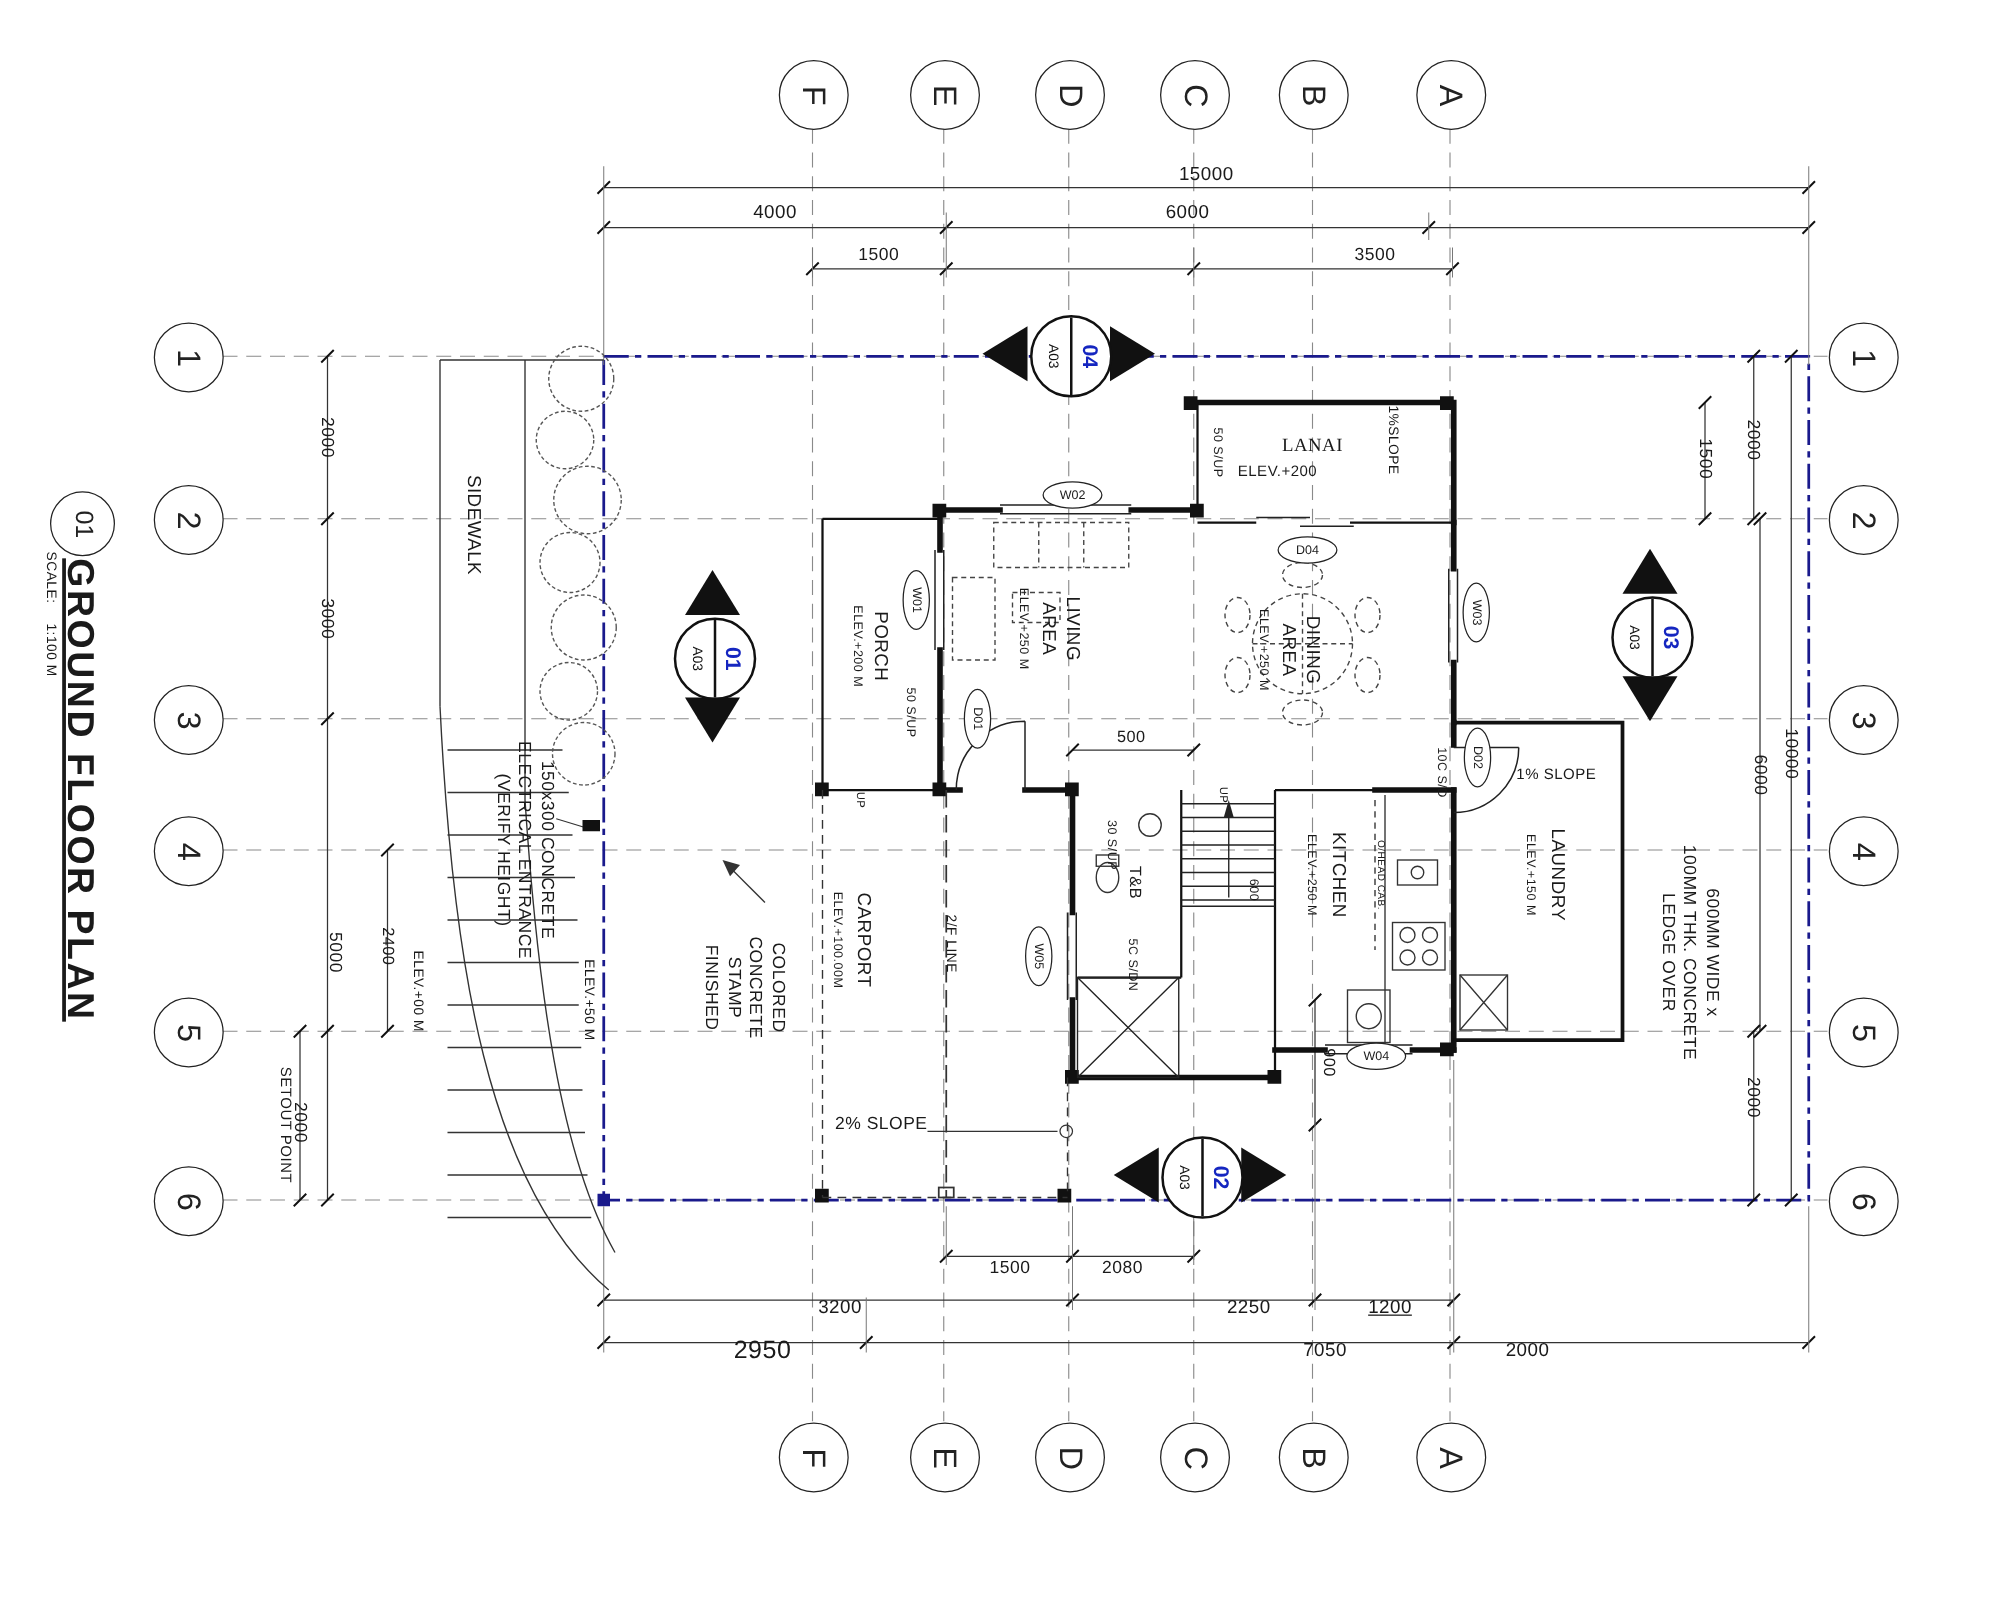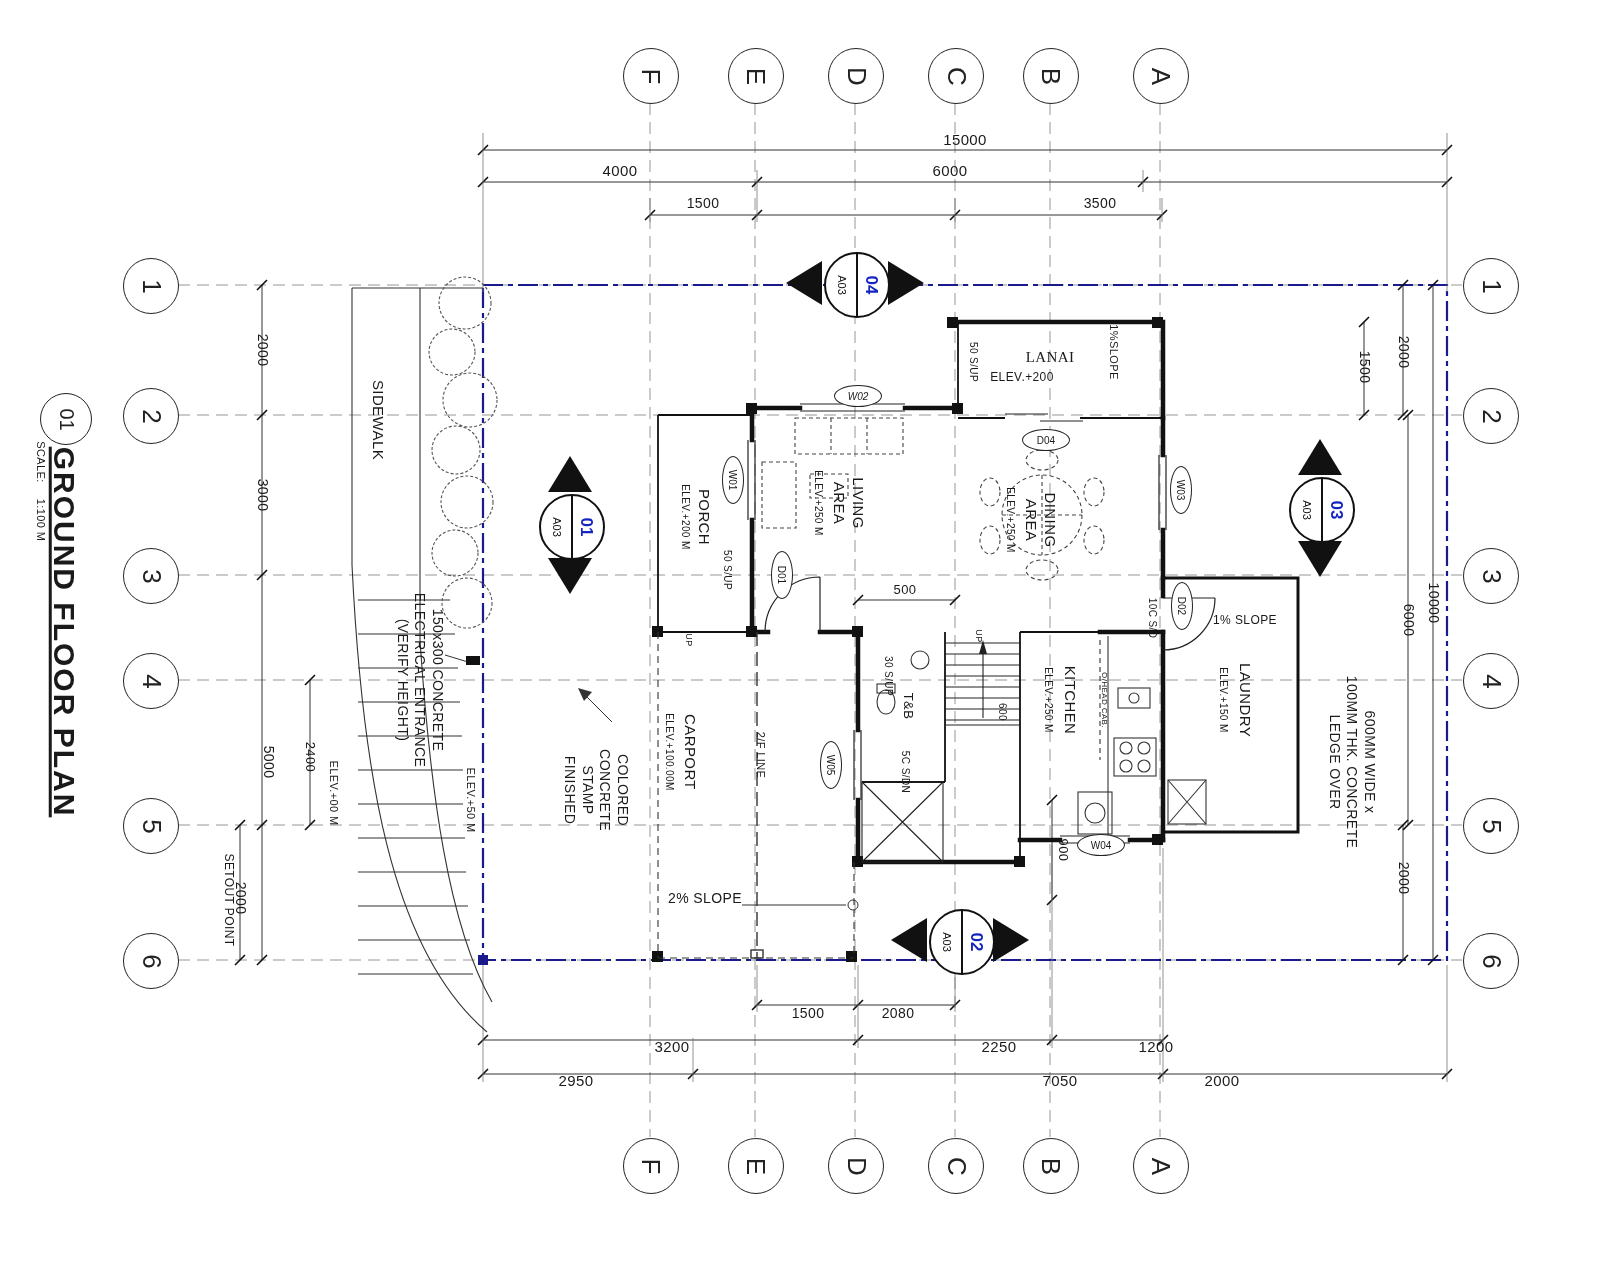--- a/index.html
+++ b/index.html
@@ -241,22 +241,22 @@
       <div class="lbl" style="left: 228px; top: 900px; font-size: 12px; --r: 90deg;">SETOUT POINT</div>
       <div class="lbl" style="left: 1403px; top: 352px; font-size: 14px; --r: 90deg;">2000</div>
       <div class="lbl" style="left: 1364px; top: 367px; font-size: 14px; --r: 90deg;">1500</div>
       <div class="lbl" style="left: 1433px; top: 603px; font-size: 14px; --r: 90deg;">10000</div>
       <div class="lbl" style="left: 1408px; top: 620px; font-size: 14px; --r: 90deg;">6000</div>
       <div class="lbl" style="left: 1403px; top: 878px; font-size: 14px; --r: 90deg;">2000</div>
       <div class="lbl" style="left: 808px; top: 1014px; font-size: 14px; --r: 0deg;">1500</div>
       <div class="lbl" style="left: 898px; top: 1014px; font-size: 14px; --r: 0deg;">2080</div>
       <div class="lbl" style="left: 672px; top: 1047px; font-size: 15px; --r: 0deg;">3200</div>
       <div class="lbl" style="left: 955px; top: 1047px; font-size: 15px; margin-left: 44px; --r: 0deg;">2250</div>
-      <div class="lbl" style="left: 1156px; top: 1047px; font-size: 15px; --r: 0deg;">1200</div>
-      <div class="lbl" style="left: 576px; top: 1081px; font-size: 15px; --r: 0deg;">2950</div>
+      <div class="lbl" style="left: 1112px; top: 1047px; font-size: 15px; text-decoration: underline; --r: 0deg;">1200</div>
+      <div class="lbl" style="left: 610px; top: 1081px; font-size: 20px; --r: 0deg;">2950</div>
       <div class="lbl" style="left: 1060px; top: 1081px; font-size: 15px; --r: 0deg;">7050</div>
       <div class="lbl" style="left: 1222px; top: 1081px; font-size: 15px; --r: 0deg;">2000</div>
       <div class="lbl" style="left: 905px; top: 590px; font-size: 13px; --r: 0deg;">500</div>
       <div class="lbl" style="left: 1063px; top: 850px; font-size: 13px; --r: 90deg;">900</div>
       <div class="lbl" style="left: 1002px; top: 712px; font-size: 10px; --r: 90deg;">600</div>
       <div class="lbl" style="left: 378px; top: 420px; font-size: 15px; --r: 90deg;">SIDEWALK</div>
       <div class="lbl" style="left: 704px; top: 517px; font-size: 15px; --r: 90deg;">PORCH</div>
       <div class="lbl" style="left: 685px; top: 517px; font-size: 10px; --r: 90deg;">ELEV.+200 M</div>
       <div class="lbl" style="left: 848px; top: 503px; font-size: 15px; --r: 90deg;">LIVING
 AREA</div>
@@ -362,21 +362,21 @@
       <div class="bubble" style="left: 1463px; top: 798px;">
         <span>5</span>
       </div>
       <div class="bubble" style="left: 123px; top: 933px;">
         <span>6</span>
       </div>
       <div class="bubble" style="left: 1463px; top: 933px;">
         <span>6</span>
       </div>
       <div class="tag" style="left: 733px; top: 480px; --r: 90deg;">W01</div>
-      <div class="tag" style="left: 858px; top: 396px; font-style: italic; --r: 0deg;">W02</div>
+      <div class="tag" style="left: 858px; top: 396px; --r: 0deg;">W02</div>
       <div class="tag" style="left: 1181px; top: 490px; --r: 90deg;">W03</div>
       <div class="tag" style="left: 1101px; top: 845px; --r: 0deg;">W04</div>
       <div class="tag" style="left: 831px; top: 765px; --r: 90deg;">W05</div>
       <div class="tag" style="left: 782px; top: 575px; --r: 90deg;">D01</div>
       <div class="tag" style="left: 1182px; top: 606px; --r: 90deg;">D02</div>
       <div class="tag" style="left: 1046px; top: 440px; --r: 0deg;">D04</div>
       <div class="marker h" style="left: 855px; top: 283px;">
         <div class="tri tri1"></div>
         <div class="tri tri2"></div>
         <div class="circ">

